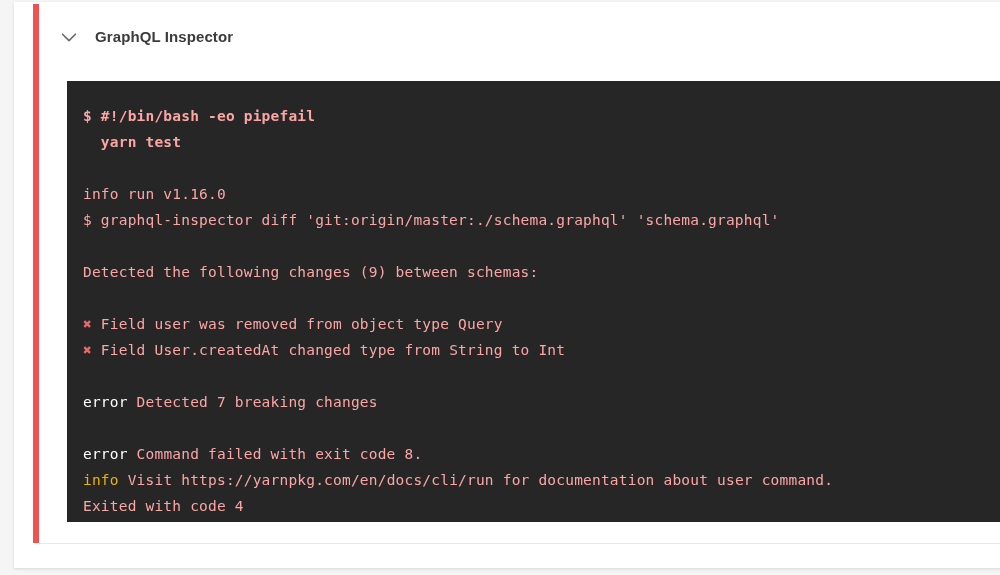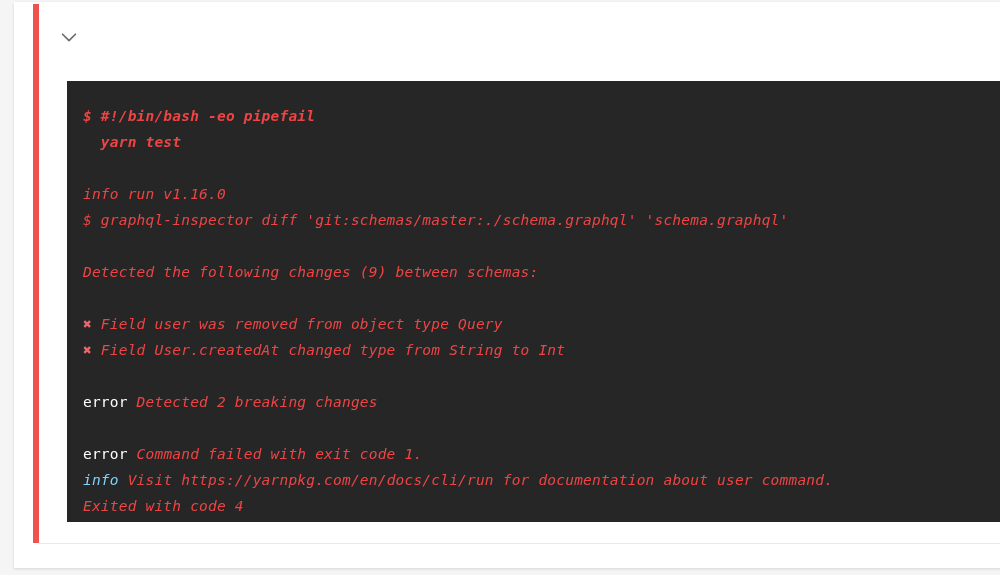--- a/index.html
+++ b/index.html
@@ -82,23 +82,23 @@
     font-family: "DejaVu Sans Mono", "Liberation Mono", monospace;
     font-size: 14.5px;
     line-height: 26px;
     color: #e6e6e6;
     white-space: pre;
     letter-spacing: 0.2px;
   }
   .term-line.blank { color: transparent; }
   .term-line.bold { font-weight: bold; color: #ffffff; }
   .tok-error   { color: #ffffff; }
-  .tok-info    { color: #7dd3fc; font-style: italic; }
+  .tok-info    { color: #eab308; }
   .tok-cross   { color: #e8686c; font-weight: bold; }
-  .tok-plain   { color: #ef4444; font-style: italic; }
+  .tok-plain   { color: #fca5a5; }
 
   
   .step-divider {
     position: absolute;
     left: 25px;
     top: 541px;
     right: 0;
     height: 1px;
     background: #e8e8e8;
   }
@@ -115,38 +115,39 @@
 <body>
 
 <div class="card">
 
   <div class="accent-bar" style="background: rgb(239, 83, 80);"></div>
 
   <div class="step-header">
     <svg class="chevron-icon" viewBox="0 0 24 24" fill="none" stroke="currentColor" stroke-width="1.8" stroke-linecap="round" stroke-linejoin="round">
       <polyline points="5,9 12,16 19,9"></polyline>
     </svg>
+    <span class="step-title">GraphQL Inspector</span>
   </div>
 
   <div class="terminal" style="background: rgb(38, 38, 38);">
     <div id="terminal-lines">
         <div class="term-line bold"><span class="tok-plain">$ #!/bin/bash -eo pipefail</span></div>
         <div class="term-line bold"><span class="tok-plain">  yarn test</span></div>
         <div class="term-line blank"><span class="tok-plain"> </span></div>
         <div class="term-line"><span class="tok-plain">info run v1.16.0</span></div>
-        <div class="term-line"><span class="tok-plain">$ graphql-inspector diff 'git:schemas/master:./schema.graphql' 'schema.graphql'</span></div>
+        <div class="term-line"><span class="tok-plain">$ graphql-inspector diff 'git:origin/master:./schema.graphql' 'schema.graphql'</span></div>
         <div class="term-line blank"><span class="tok-plain"> </span></div>
         <div class="term-line"><span class="tok-plain">Detected the following changes (9) between schemas:</span></div>
         <div class="term-line blank"><span class="tok-plain"> </span></div>
         <div class="term-line"><span class="tok-cross">✖</span><span class="tok-plain"> Field user was removed from object type Query</span></div>
         <div class="term-line"><span class="tok-cross">✖</span><span class="tok-plain"> Field User.createdAt changed type from String to Int</span></div>
         <div class="term-line blank"><span class="tok-plain"> </span></div>
-        <div class="term-line"><span class="tok-error">error</span><span class="tok-plain"> Detected 2 breaking changes</span></div>
+        <div class="term-line"><span class="tok-error">error</span><span class="tok-plain"> Detected 7 breaking changes</span></div>
         <div class="term-line blank"><span class="tok-plain"> </span></div>
-        <div class="term-line"><span class="tok-error">error</span><span class="tok-plain"> Command failed with exit code 1.</span></div>
+        <div class="term-line"><span class="tok-error">error</span><span class="tok-plain"> Command failed with exit code 8.</span></div>
         <div class="term-line"><span class="tok-info">info</span><span class="tok-plain"> Visit https://yarnpkg.com/en/docs/cli/run for documentation about user command.</span></div>
         <div class="term-line"><span class="tok-plain">Exited with code 4</span></div>
       </div>
   </div>
 
   <div class="step-divider"></div>
   <div class="step-footer"></div>
 
 </div>
 

